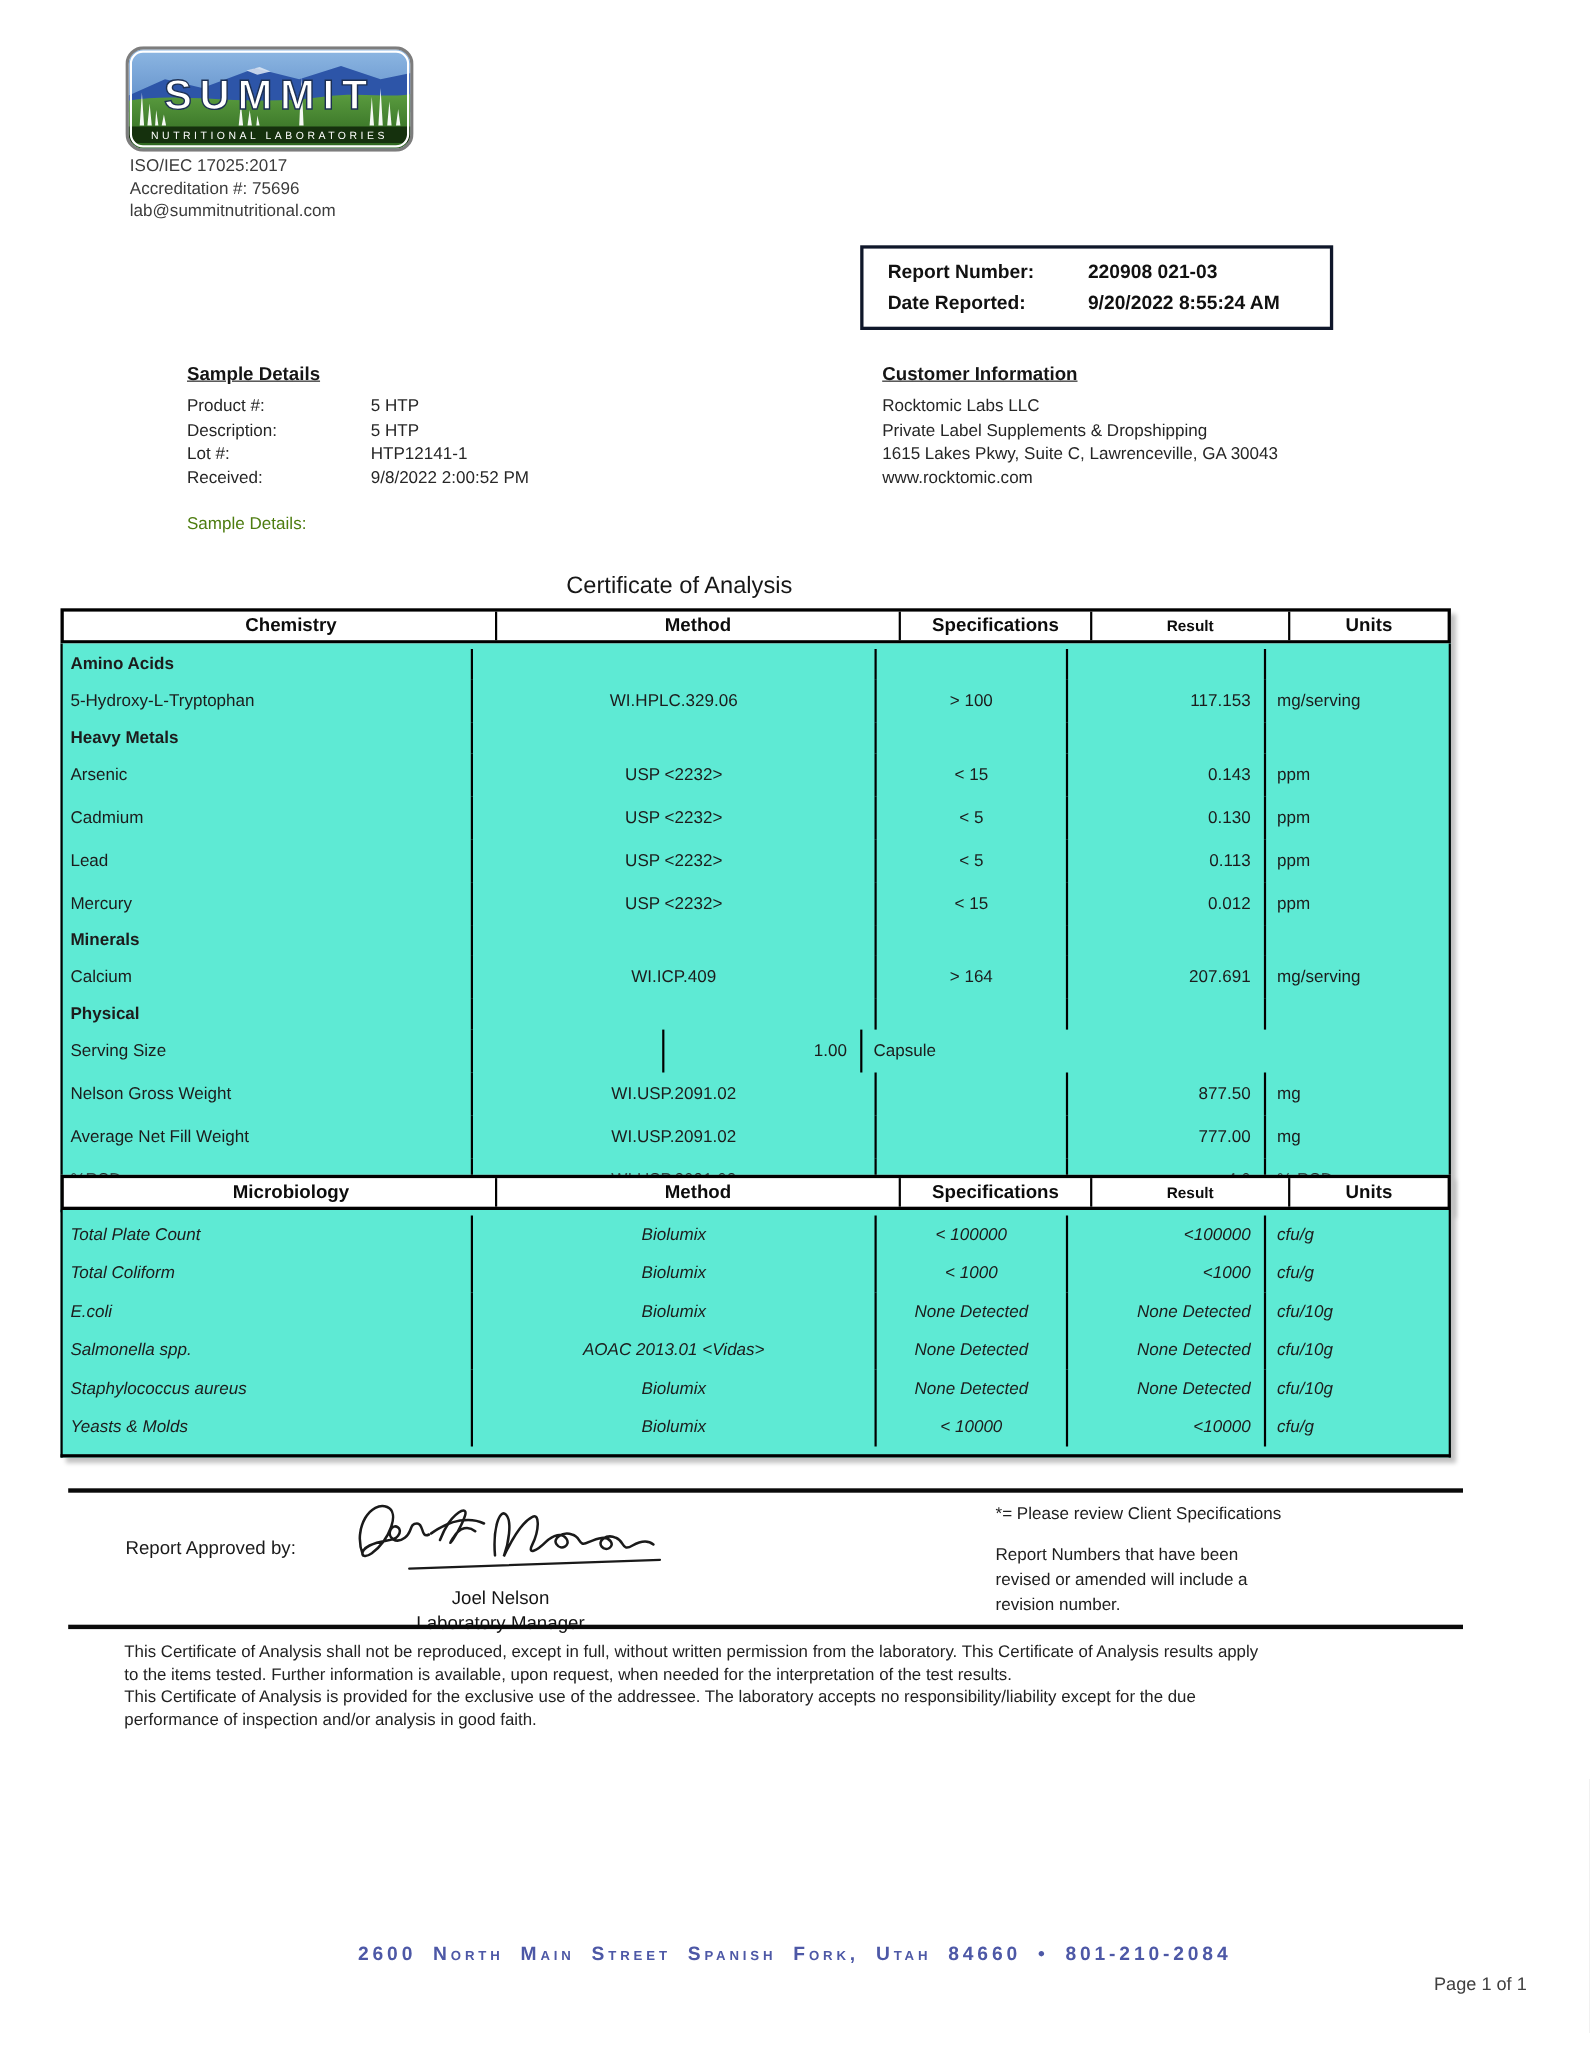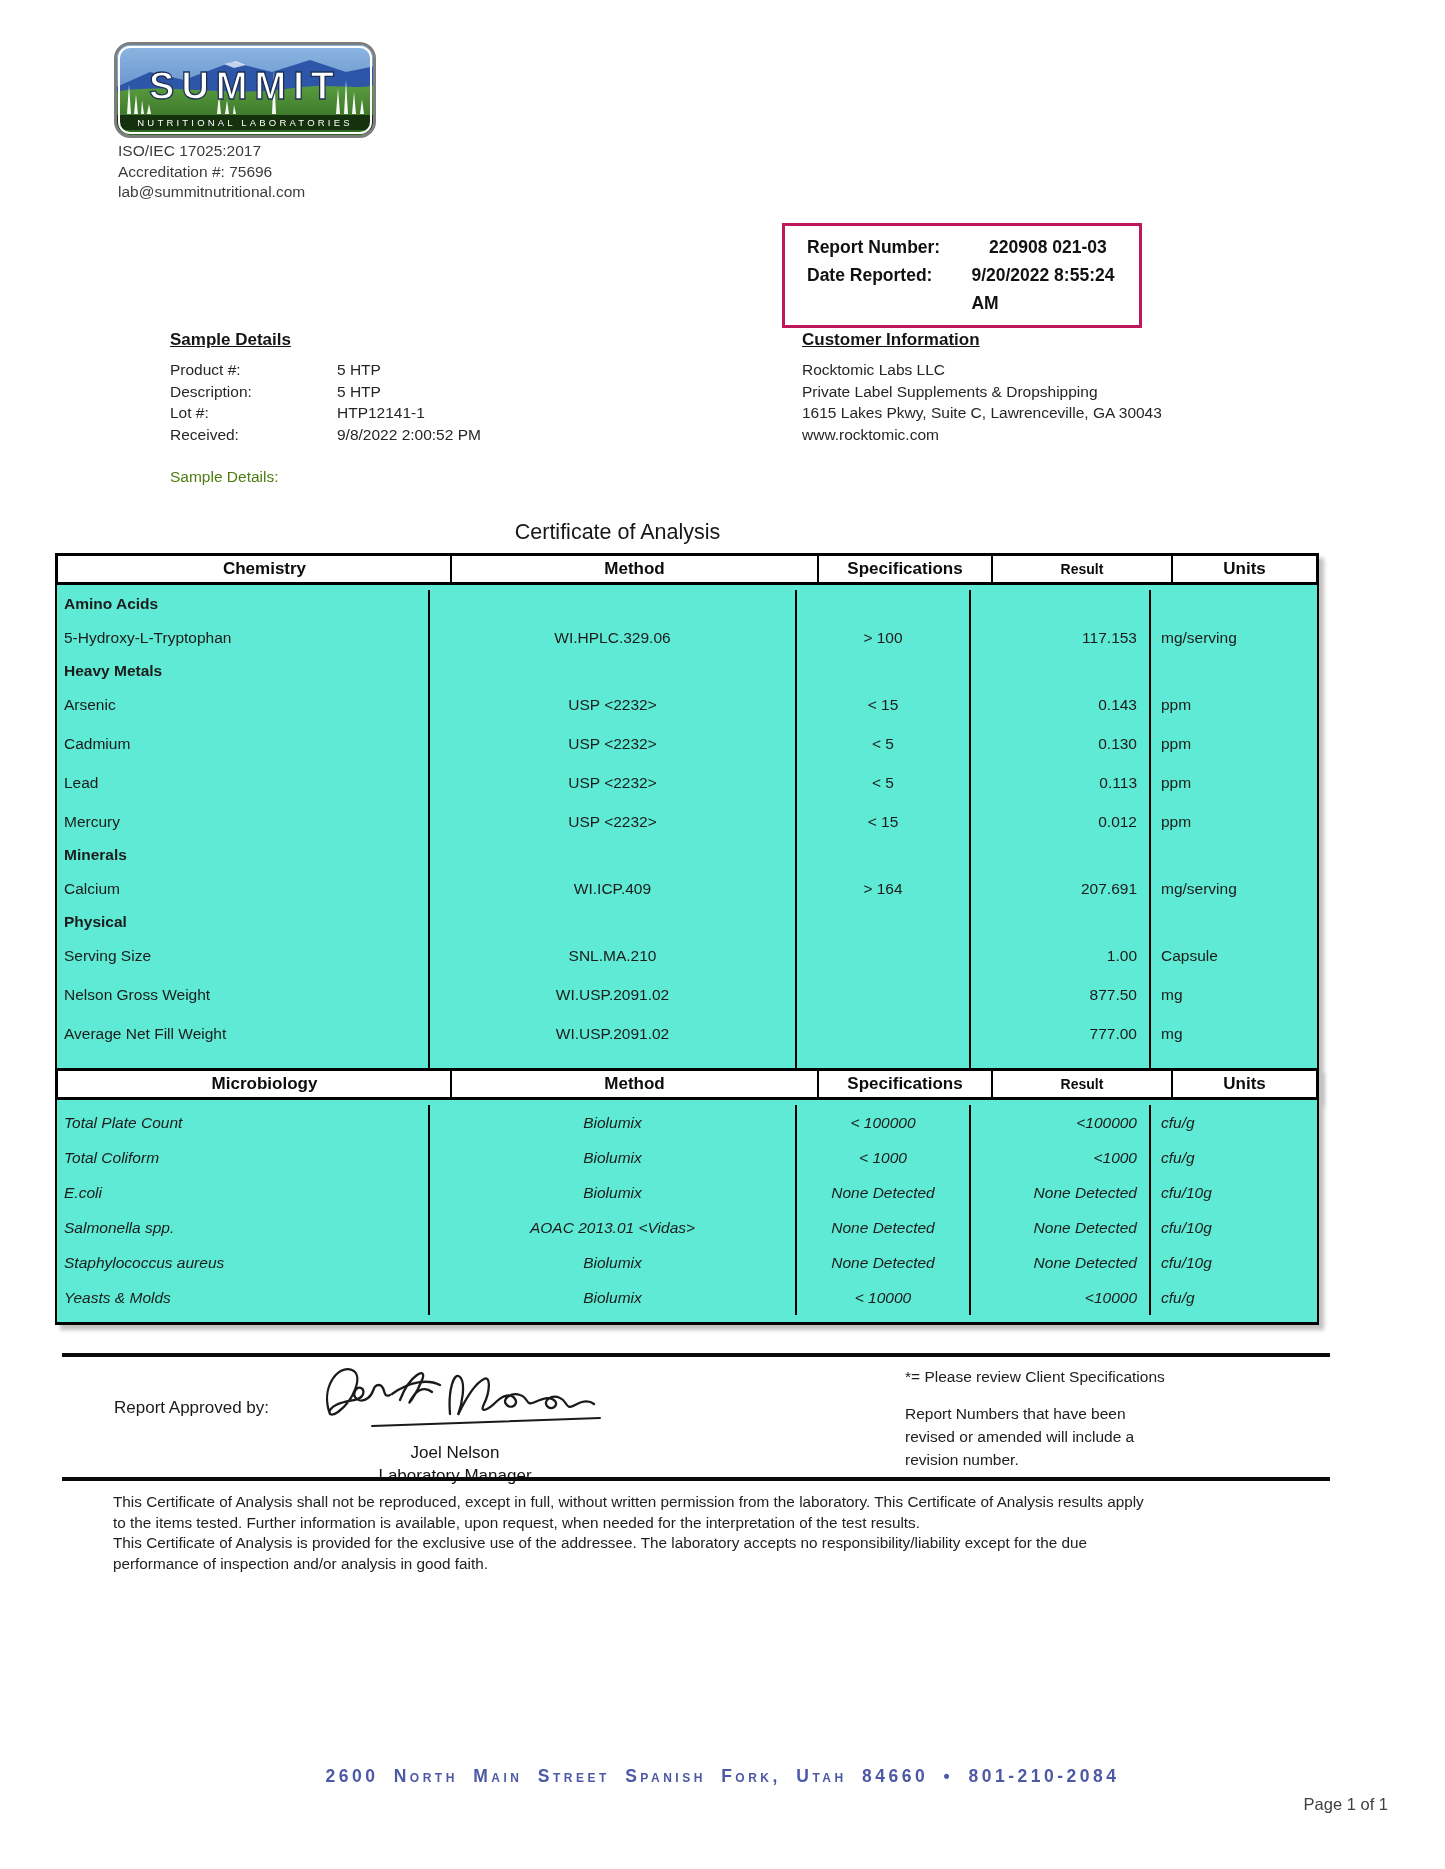--- a/index.html
+++ b/index.html
@@ -6,22 +6,22 @@
   .page{position:relative;width:1445px;height:1869px;background:#ffffff;margin:0 auto;
         font-family:"Liberation Sans",sans-serif;color:#1f1f1f;overflow:hidden;}
 
   
   .logo-wrap{position:absolute;left:114px;top:42px;width:262px;height:96px;}
 
   
   .accred{position:absolute;left:118px;top:141px;font-size:15.5px;line-height:20.5px;color:#3c3c3c;}
 
   
-  .report-box{position:absolute;left:782px;top:223px;width:360px;box-sizing:border-box;
-              border:3px solid #be185d;padding:7px 10px 8px 22px;background:#fff;}
+  .report-box{position:absolute;left:782px;top:223px;width:430px;box-sizing:border-box;
+              border:3px solid #0f172a;padding:7px 10px 8px 22px;background:#fff;}
   .report-row{display:flex;line-height:28px;font-size:17.5px;font-weight:bold;color:#111;}
   .report-row .rlabel{width:182px;}
 
   
   .section-heading{font-size:17px;font-weight:bold;text-decoration:underline;color:#151515;}
   .sample{position:absolute;left:170px;top:330px;}
   .sample .fields{margin-top:9px;}
   .frow{display:flex;font-size:15.5px;line-height:21.5px;color:#262626;}
   .frow .flabel{width:167px;}
   .customer{position:absolute;left:802px;top:330px;}
@@ -244,21 +244,20 @@
         </div>
       <div class="tr group">
           <div class="td w1 c1">Physical</div>
           <div class="td w2"></div>
           <div class="td w3"></div>
           <div class="td w4"></div>
           <div class="td w5"></div>
         </div>
       <div class="tr data">
           <div class="td w1 c1">Serving Size</div>
-          <div class="td w2 c2">SNL.MA.210</div>
           <div class="td w3 c3"></div>
           <div class="td w4 c4">1.00</div>
           <div class="td w5 c5">Capsule</div>
         </div>
       <div class="tr data">
           <div class="td w1 c1">Nelson Gross Weight</div>
           <div class="td w2 c2">WI.USP.2091.02</div>
           <div class="td w3 c3"></div>
           <div class="td w4 c4">877.50</div>
           <div class="td w5 c5">mg</div>

